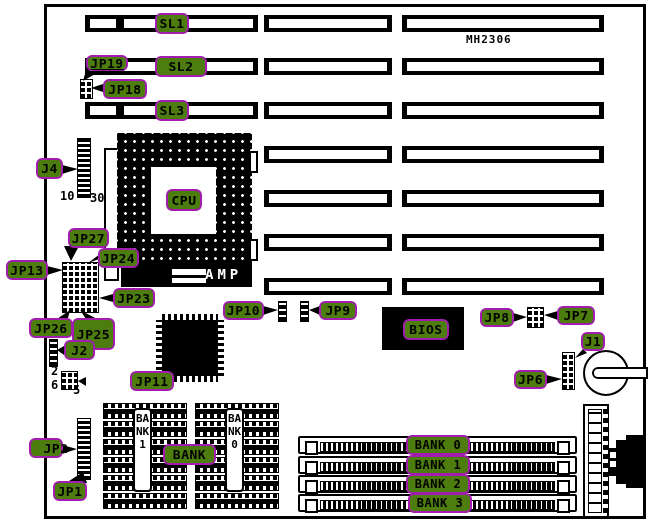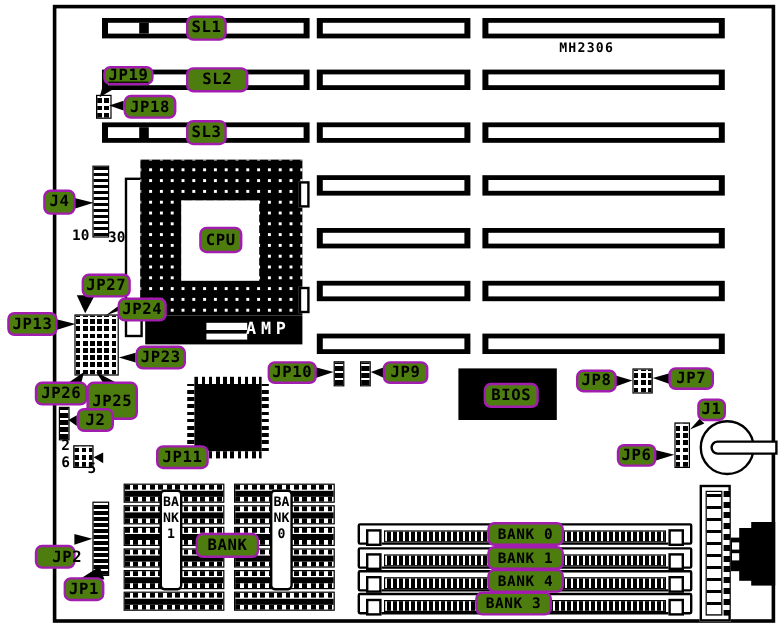--- a/index.html
+++ b/index.html
@@ -211,22 +211,22 @@
       <div class="simm-clip" style="left:5px;"></div>
       <div class="simm-clip" style="right:5px;"></div>
     </div>
   <div class="abs simm" style="left:298px;top:494px;width:279px;height:18px;">
     <div class="simm-bar"></div>
       <div class="simm-clip" style="left:5px;"></div>
       <div class="simm-clip" style="right:5px;"></div>
     </div>
   <div class="abs co small" style="left:406px;top:435px;width:64px;height:20px;">BANK 0</div>
   <div class="abs co small" style="left:406px;top:455px;width:64px;height:20px;">BANK 1</div>
-  <div class="abs co small" style="left:406px;top:474px;width:64px;height:20px;">BANK 4</div>
-  <div class="abs co small" style="left:396px;top:493px;width:64px;height:20px;">BANK 3</div>
+  <div class="abs co small" style="left:406px;top:474px;width:64px;height:20px;">BANK 2</div>
+  <div class="abs co small" style="left:408px;top:493px;width:64px;height:20px;">BANK 3</div>
 
   <div class="abs whitebox" style="left:583px;top:404px;width:26px;height:114px;z-index:6;">
     <div class="cells-l"></div>
       <div class="cells-r"></div>
   </div>
 
   <div class="abs black" style="left:626px;top:435px;width:20px;height:53px;z-index:6;"></div>
   <div class="abs black" style="left:616px;top:440px;width:14px;height:44px;z-index:6;"></div>
   <div class="abs black" style="left:609px;top:448px;width:10px;height:28px;z-index:6;"></div>
   <div class="abs" style="left:610px;top:452px;width:6px;height:6px;background:#fff;z-index:7;"></div>
@@ -264,21 +264,21 @@
   <div class="abs co" style="left:103px;top:79px;width:44px;height:20px;">JP18</div>
   <div class="abs co" style="left:36px;top:158px;width:27px;height:21px;">J4</div>
   <div class="abs co" style="left:54px;top:228px;width:41px;height:20px;margin-left:14px;">JP27</div>
   <div class="abs co" style="left:98px;top:248px;width:41px;height:20px;">JP24</div>
   <div class="abs co" style="left:6px;top:260px;width:42px;height:20px;">JP13</div>
   <div class="abs co" style="left:113px;top:288px;width:42px;height:20px;">JP23</div>
   <div class="abs co" style="left:29px;top:318px;width:44px;height:20px;">JP26</div>
   <div class="abs co" style="left:72px;top:318px;width:43px;height:32px;">JP25</div>
   <div class="abs co" style="left:64px;top:340px;width:31px;height:20px;">J2</div>
   <div class="abs co" style="left:86px;top:371px;width:44px;height:20px;margin-left:44px;">JP11</div>
-  <div class="abs co" style="left:29px;top:454px;width:34px;height:20px;padding-left:20px;">JP2</div>
+  <div class="abs co" style="left:29px;top:438px;width:34px;height:20px;padding-left:20px;">JP2</div>
   <div class="abs co" style="left:53px;top:481px;width:34px;height:20px;">JP1</div>
   <div class="abs co" style="left:223px;top:301px;width:41px;height:19px;">JP10</div>
   <div class="abs co" style="left:319px;top:301px;width:38px;height:19px;">JP9</div>
   <div class="abs co" style="left:480px;top:308px;width:34px;height:19px;">JP8</div>
   <div class="abs co" style="left:557px;top:306px;width:38px;height:19px;">JP7</div>
   <div class="abs co" style="left:581px;top:332px;width:24px;height:19px;">J1</div>
   <div class="abs co" style="left:514px;top:370px;width:33px;height:19px;">JP6</div>
 
 </div>
 

